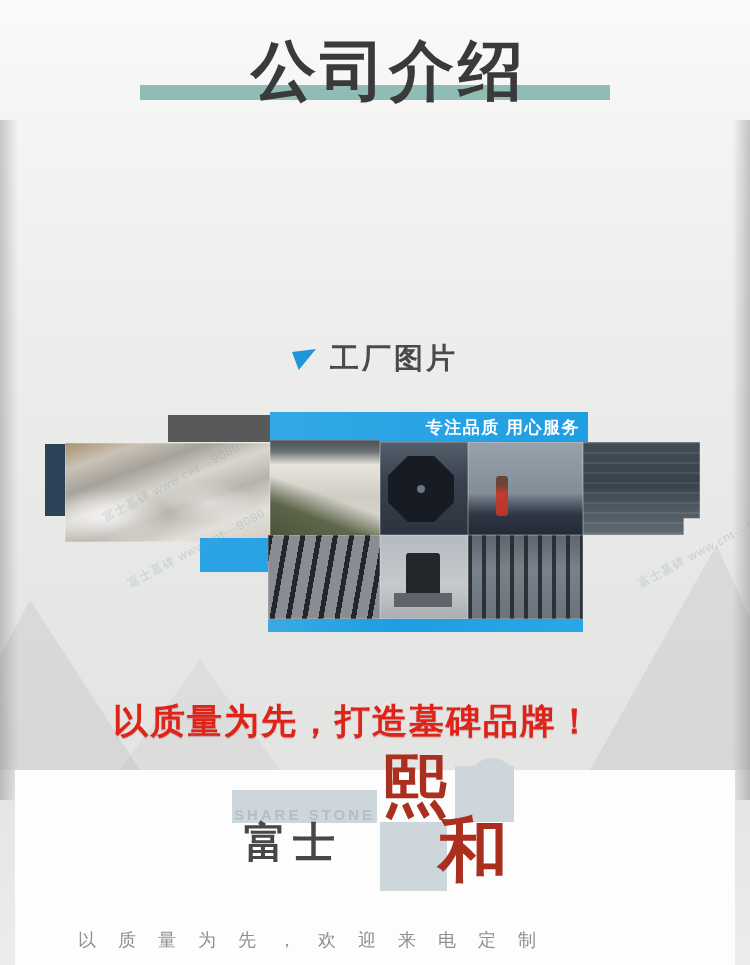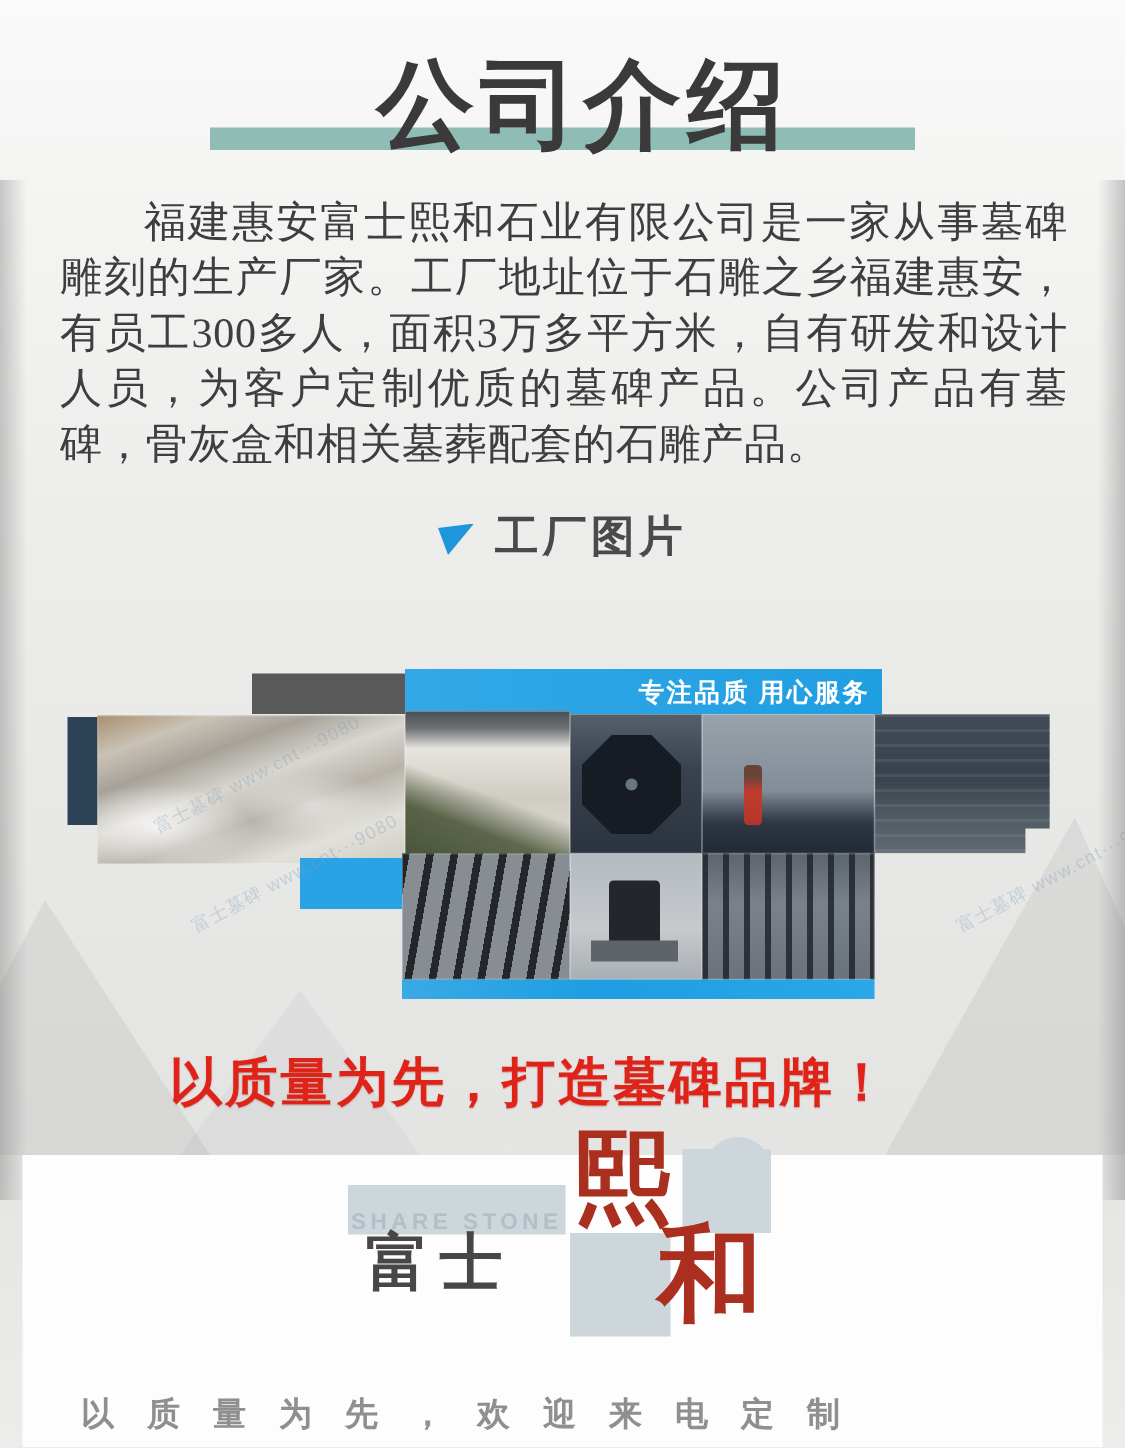--- a/index.html
+++ b/index.html
@@ -36,21 +36,21 @@
     font-size:28px;line-height:37px;color:#3e3e3e;
     text-align:justify;text-indent:2em;letter-spacing:.5px;
   }
 
   
   .section-header{position:absolute;left:0;top:343px;width:750px;display:flex;justify-content:center;align-items:flex-start;gap:14px;z-index:2;}
   .tri-icon{width:24px;height:21px;margin-top:6px;background:#1e96dc;clip-path:polygon(0 14%,100% 0,28% 100%);}
   .section-label{font-size:29px;font-weight:bold;color:#4a4a4a;letter-spacing:3px;line-height:1.1;}
 
   
-  .collage{position:absolute;left:0;top:446px;width:696px;height:222px;z-index:2;}
+  .collage{position:absolute;left:0;top:412px;width:696px;height:222px;z-index:2;}
   .collage > div{position:absolute;}
   .gray-block{left:168px;top:3px;width:102px;height:27px;background:#595959;}
   .banner{
     left:270px;top:0;width:318px;height:31px;
     background:linear-gradient(90deg,#33a8e6,#1f9ee2);
     display:flex;align-items:center;justify-content:flex-end;
     color:#fff;font-size:17px;font-weight:bold;letter-spacing:1.5px;padding-right:0;
     box-sizing:border-box;
   }
   .banner span{padding-right:8px;}
@@ -115,38 +115,37 @@
   .logo-fushi{left:12px;top:70px;font-family:"Liberation Serif","DejaVu Serif",serif;font-size:42px;font-weight:700;color:#474747;letter-spacing:7px;line-height:1;z-index:2;}
   .ts-bump{left:238px;top:6px;width:44px;height:42px;background:#ccd6db;border-radius:50% 50% 0 0;z-index:1;}
   .ts-base{left:223px;top:14px;width:59px;height:56px;background:#ccd6db;z-index:1;}
   .logo-square{left:148px;top:70px;width:67px;height:69px;background:#ccd6db;z-index:1;}
   .logo-xi{left:150px;top:1px;font-family:"Liberation Serif","DejaVu Serif",serif;font-size:66px;font-weight:700;color:#ab2f1f;line-height:1;z-index:2;}
   .logo-he{left:206px;top:64px;font-family:"Liberation Serif","DejaVu Serif",serif;font-size:70px;font-weight:700;color:#ab2f1f;line-height:1;z-index:2;}
 
   
   .footer-line{
     position:absolute;left:0;top:928px;width:614px;text-align:center;z-index:3;
-    font-size:22px;color:#8f8f8f;letter-spacing:22px;text-indent:22px;font-weight:bold;
+    font-size:18px;color:#8f8f8f;letter-spacing:22px;text-indent:22px;
   }
 </style>
 </head>
 <body>
 
 <div class="page">
 
   <div class="edge left"></div>
   <div class="edge right"></div>
   <div class="mountain m1"></div>
   <div class="mountain m2"></div>
   <div class="mountain m3"></div>
 
   <div class="title-bar" style="background:#8fbcb4;"></div>
   <h1 class="page-title">公司介绍</h1>
 
-  <p class="intro">福建惠安富士熙和石业有限公司是一家从事墓碑雕刻的生产厂家。工厂地址位于石雕之乡福建惠安，有员工300多人，面积3万多平方米，自有研发和设计人员，为客户定制优质的墓碑产品。公司产品有墓碑，骨灰盒和相关墓葬配套的石雕产品。</p>
 
   <div class="section-header">
     <span class="tri-icon"></span>
     <span class="section-label">工厂图片</span>
   </div>
 
   <div class="collage">
     <div class="gray-block"></div>
     <div class="banner">
       <span>专注品质 用心服务</span>

